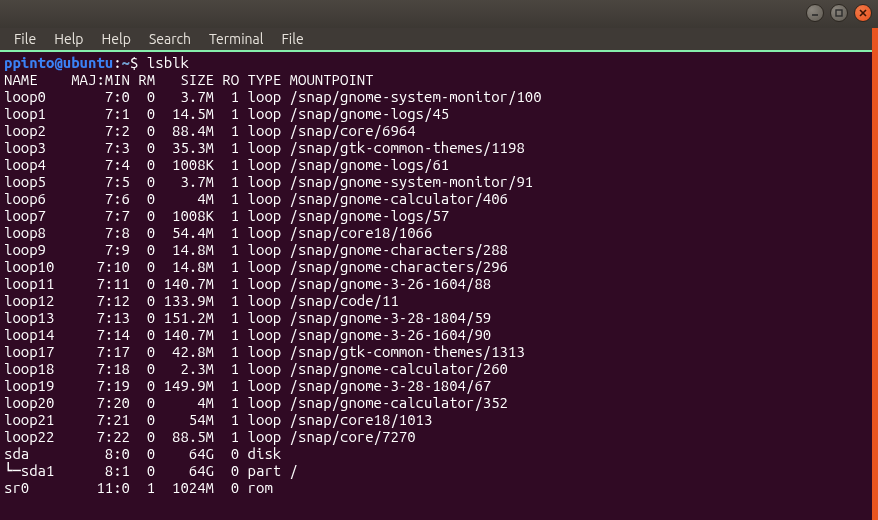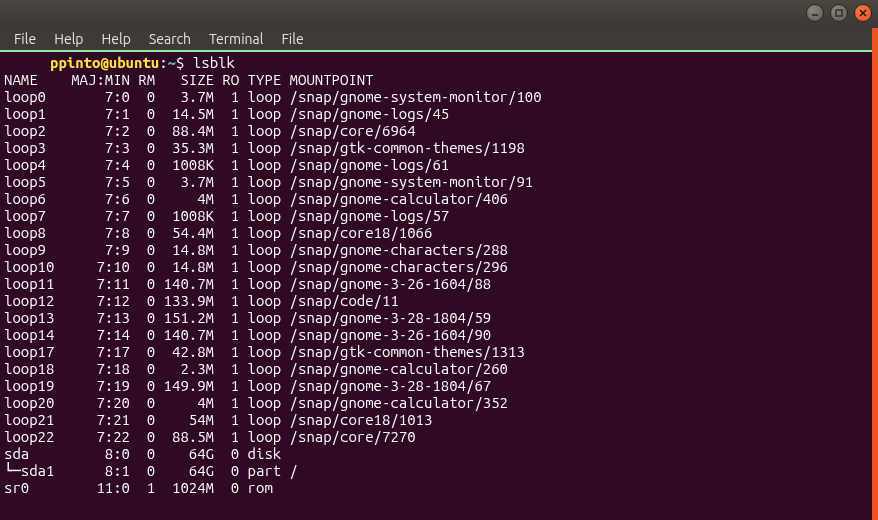--- a/index.html
+++ b/index.html
@@ -46,21 +46,21 @@
 
   
   .term {
     padding: 2px 4px 4px 4px;
     font-size: 15px;
     line-height: 17px;
     white-space: pre;
     color: #ffffff;
     letter-spacing: 0px;
   }
-  .green { color: #fde047; font-weight: bold; margin-left: 46px; }
+  .green { color: #3b82f6; font-weight: bold; }
   .blue  { color: #729fcf; font-weight: bold; }
   .white { color: #ffffff; }
   .row { display: block; }
 
   
   .right-edge { position: absolute; right:0; top:28px; bottom:0; width:6px; background:#e95420; }
 </style>
 </head>
 <body>
 

